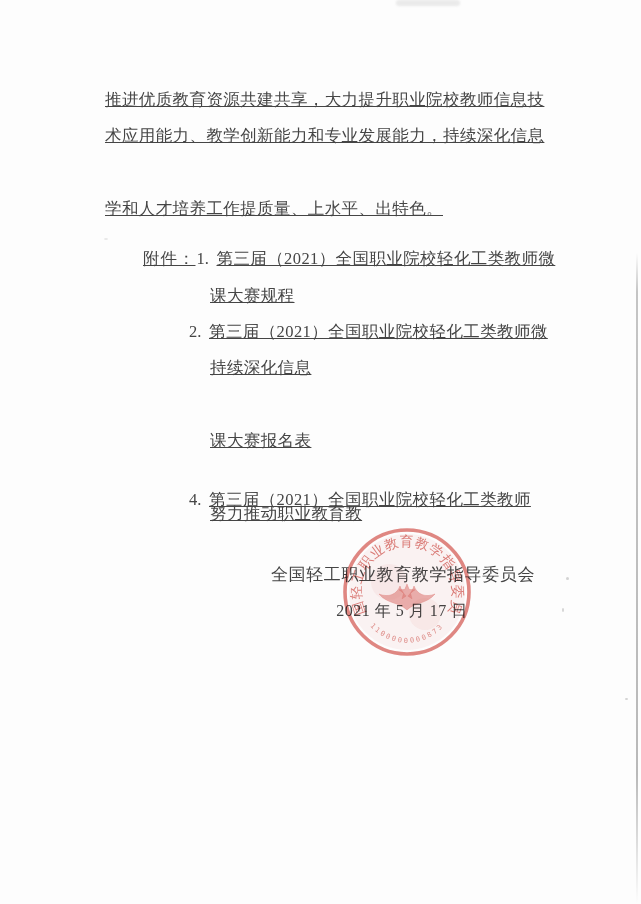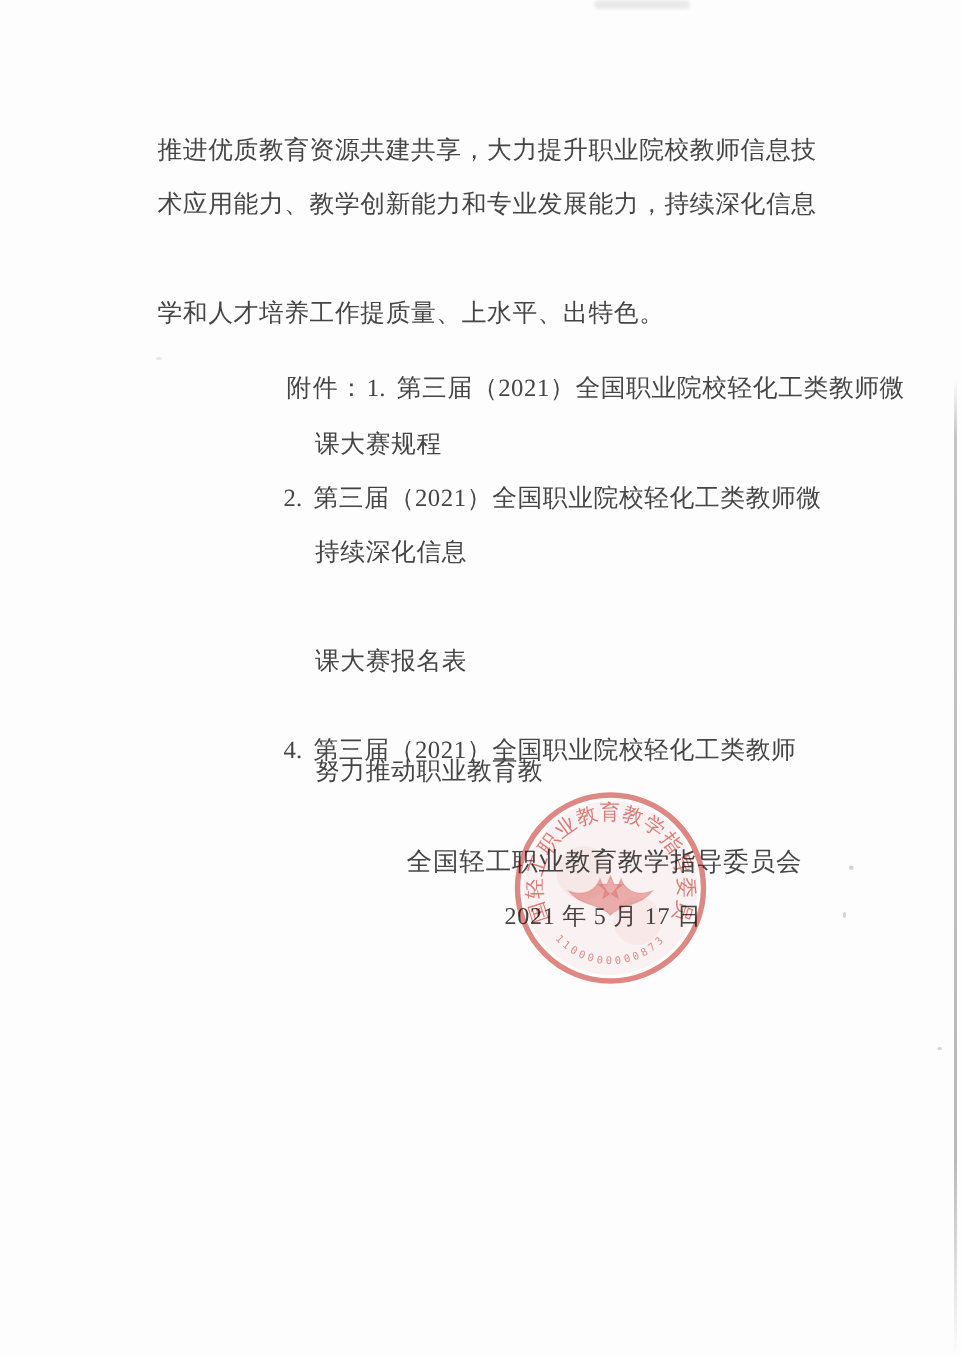--- a/index.html
+++ b/index.html
@@ -4,32 +4,32 @@
 <style>
   html,body{margin:0;padding:0;}
   body{
     width:641px;height:904px;position:relative;overflow:hidden;
     background:#fdfdfd;
     font-family:"Liberation Serif","DejaVu Serif",serif;
   }
   .page{position:absolute;inset:0;}
   .txt{
     position:absolute;color:#454545;font-size:16.5px;line-height:1;
-    letter-spacing:0.4px;white-space:nowrap;
+    letter-spacing:0.4px;white-space:nowrap;text-decoration:underline;
   }
   .body-line-1{top:92px;left:105px;}
   .body-line-2{top:128px;left:105px;}
   .body-line-3{top:165px;left:105px;}
   .body-line-4{top:201px;left:105px;}
   .att-first{left:143px;}
   .att-num-line{left:189px;}
   .att-cont{left:210px;}
   .r1{top:251px;} .r2{top:288px;} .r3{top:324px;} .r4{top:360px;}
   .r5{top:397px;} .r6{top:433px;text-align:right;} .r7{top:492px;} .r8{top:506px;}
-  .att-label{letter-spacing:1px;margin-right:1px;margin-left:48px;}
+  .att-label{letter-spacing:1px;margin-right:1px;}
   .att-num{display:inline-block;width:20px;letter-spacing:0;}
   .sig-block{
     position:absolute;left:271px;top:563px;width:262px;text-align:center;
   }
   .sig-org{
     color:#454545;font-size:17px;letter-spacing:0.6px;white-space:nowrap;
   }
   .sig-date{
     color:#454545;font-size:16px;letter-spacing:0.5px;margin-top:15px;white-space:nowrap;
   }

